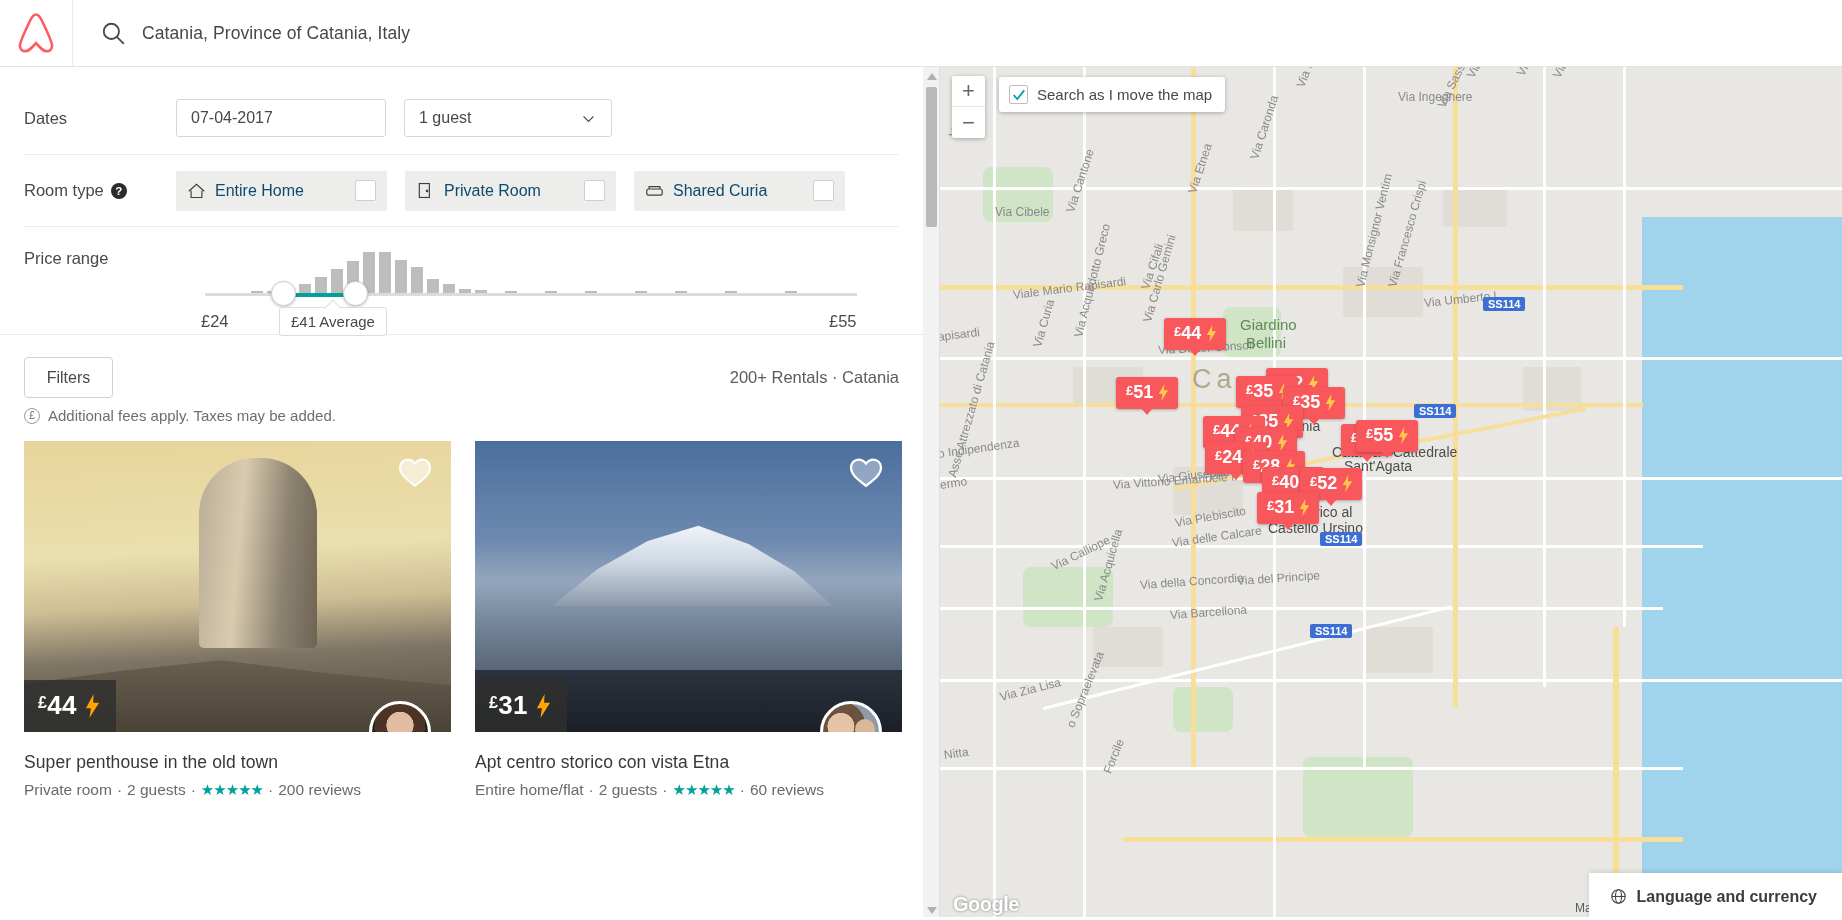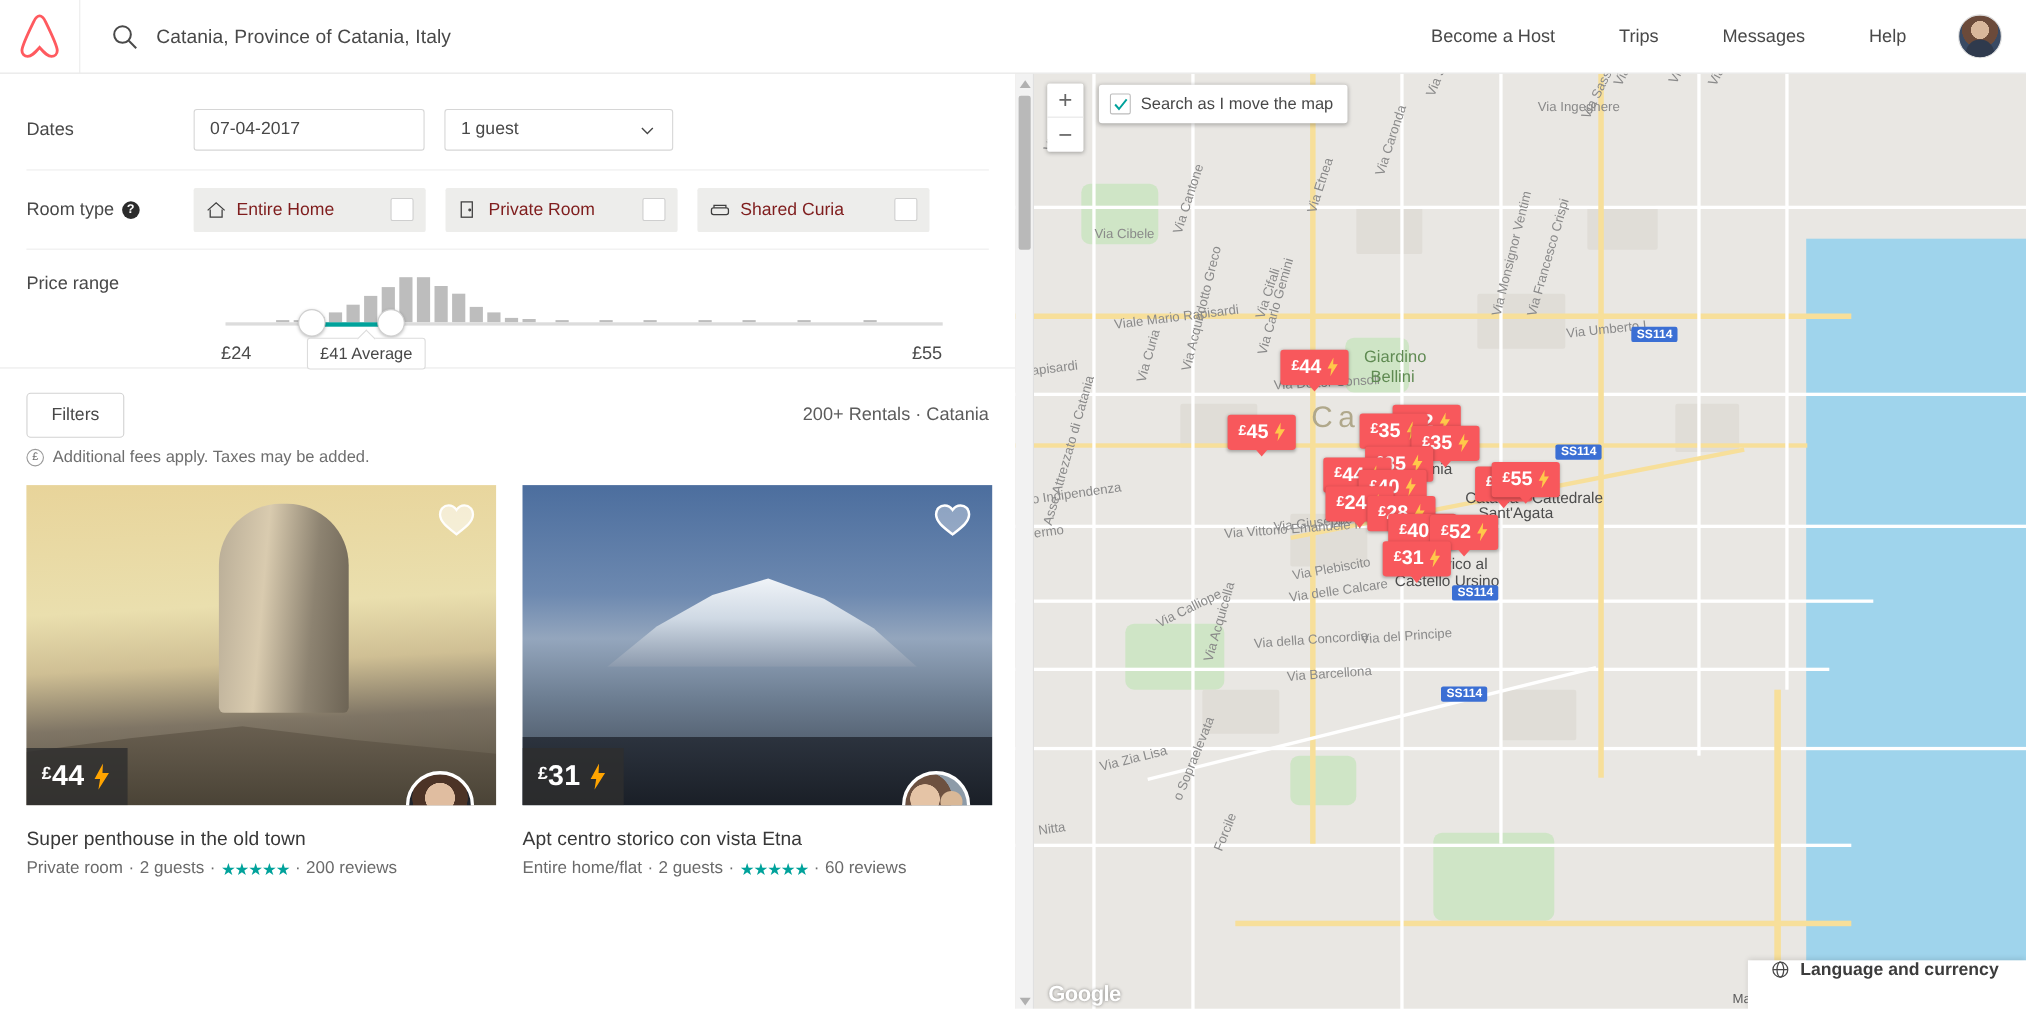--- a/index.html
+++ b/index.html
@@ -68,21 +68,21 @@
   .date-input { width: 210px; margin-right: 18px; }
   .guest-input { width: 208px; justify-content: space-between; cursor: pointer; }
   .chev { width: 17px; height: 17px; color: #484848; }
 
   .rt-box {
     width: 211px; height: 40px; background: #ededeb; border-radius: 2px;
     display: flex; align-items: center; padding: 0 11px;
     margin-right: 18px; cursor: pointer;
   }
   .rt-ico { width: 19px; height: 17px; color: #3f3f3f; flex: none; }
-  .rt-label { flex: 1; margin-left: 9px; font-size: 16px; color: #7f1d1d; }
+  .rt-label { flex: 1; margin-left: 9px; font-size: 16px; color: #0c4a6e; }
   .rt-chk {
     width: 21px; height: 21px; background: #fff; border: 1px solid #cfcfcf;
     border-radius: 2px; flex: none;
   }
 
   
   .price-row { min-height: 108px; align-items: flex-start; padding-top: 22px; }
   .slider-area { position: relative; width: 652px; margin-left: 29px; }
   .hist { position: relative; height: 44px; }
   .hbar { position: absolute; bottom: 0; background: #bdbdbd; }
@@ -257,21 +257,21 @@
   .gmaps-logo {
     position: absolute; left: 30px; bottom: 4px; font-size: 20px; font-weight: bold;
     color: #fff; text-shadow: 0 0 3px rgba(0,0,0,.45); letter-spacing: -.5px;
     font-family: "Liberation Sans", sans-serif; z-index: 15;
   }
   .map-attr {
     position: absolute; right: 178px; bottom: 5px; font-size: 12px; color: #5a5a5a; z-index: 15;
   }
   .lang-bar {
     position: absolute; right: 0; bottom: 0; background: #fff; height: 47px;
-    display: flex; align-items: flex-start; gap: 10px; padding: 0 25px 0 21px;
+    display: flex; align-items: center; gap: 10px; padding: 0 25px 0 21px;
     box-shadow: 0 -1px 5px rgba(0,0,0,.12); z-index: 25; cursor: pointer;
   }
   .lang-bar .globe { width: 17px; height: 17px; color: #484848; }
   .lang-bar span { font-size: 16px; font-weight: bold; color: #3c3c3c; }
   .bottom-line { position: absolute; left: 0; bottom: 0; width: 1842px; height: 3px; background: #fff; z-index: 40; }
 </style>
 </head>
 <body>
 
 <div class="app">
@@ -281,27 +281,20 @@
       <svg viewBox="0 0 32 34" fill="none" stroke="#ff5a5f" stroke-width="2.1">
         <path d="M16 2c2 0 3.1 1.6 4.4 4.3C23 11.6 29 24 29 27.4c0 2.7-1.9 4.4-4.2 4.4-2.6 0-4.6-1.9-8.8-6.6-4.2 4.7-6.2 6.6-8.8 6.6C4.9 31.8 3 30.1 3 27.4 3 24 9 11.6 11.6 6.3 12.9 3.6 14 2 16 2z"></path>
       </svg>
     </div>
     <div class="search-wrap">
       <svg class="search-icon" viewBox="0 0 24 24" fill="none" stroke="currentColor" stroke-width="1.7">
         <circle cx="10.5" cy="10.5" r="7"></circle>
           <line x1="15.8" y1="15.8" x2="22" y2="22"></line>
       </svg>
       <span class="search-text">Catania, Province of Catania, Italy</span>
-    </div>
-    <div class="nav">
-      <div class="nav-item">Become a Host</div>
-      <div class="nav-item">Trips</div>
-      <div class="nav-item">Messages</div>
-      <div class="nav-item">Help</div>
-      <div class="avatar-hdr"></div>
     </div>
   </div>
 
   <div class="left">
 
     <div class="filters-card">
 
       <div class="frow">
         <div class="flabel">Dates</div>
         <div class="date-input">07-04-2017</div>
@@ -575,21 +568,21 @@
       </div>
 
     <div id="map-markers">
         <div class="marker" style="left: 241px; top: 251px; z-index: 10;">
           <span><span class="cur">£</span><span>44</span></span>
           <svg viewBox="0 0 12 22" class="mbolt" fill="currentColor">
             <polygon points="7,0 0,13 4.6,13 3.2,22 12,8 6.6,8"></polygon>
           </svg>
         </div>
         <div class="marker" style="left: 193px; top: 310px; z-index: 10;">
-          <span><span class="cur">£</span><span>45</span></span>
+          <span><span class="cur">£</span><span>51</span></span>
           <svg viewBox="0 0 12 22" class="mbolt" fill="currentColor">
             <polygon points="7,0 0,13 4.6,13 3.2,22 12,8 6.6,8"></polygon>
           </svg>
         </div>
         <div class="marker" style="left: 313px; top: 309px; z-index: 12;">
           <span><span class="cur">£</span><span>35</span></span>
           <svg viewBox="0 0 12 22" class="mbolt" fill="currentColor">
             <polygon points="7,0 0,13 4.6,13 3.2,22 12,8 6.6,8"></polygon>
           </svg>
         </div>

